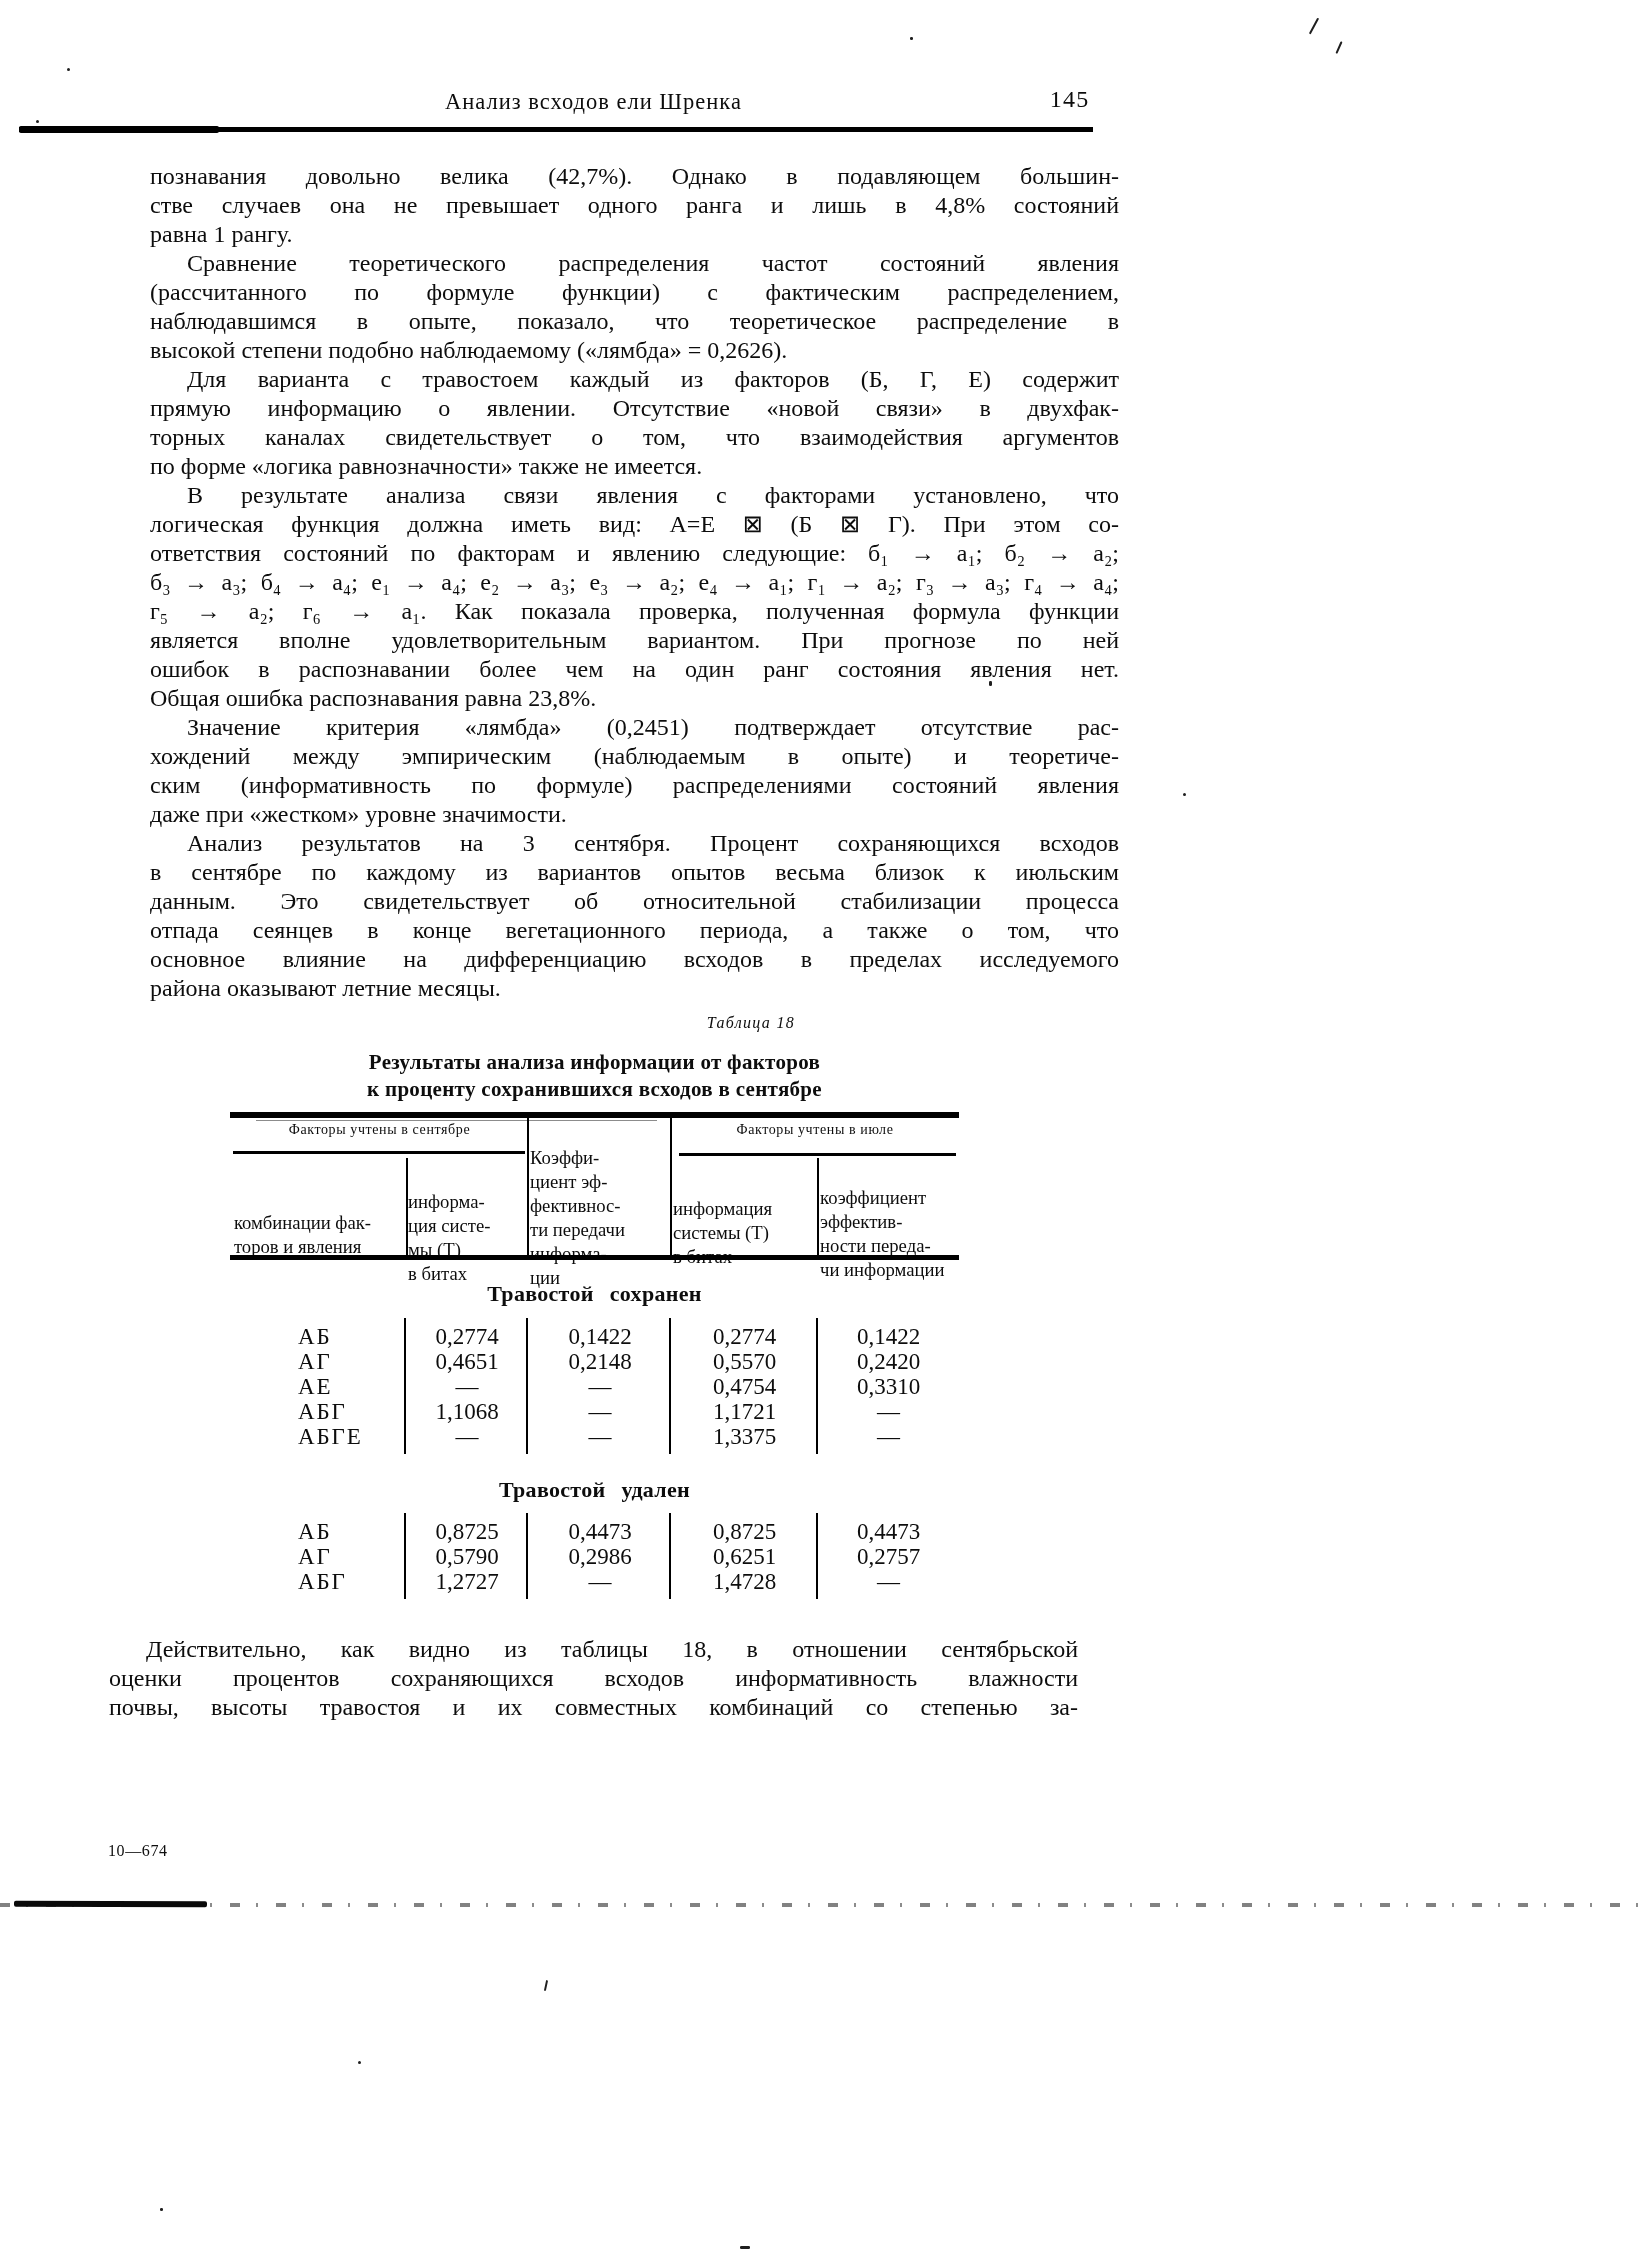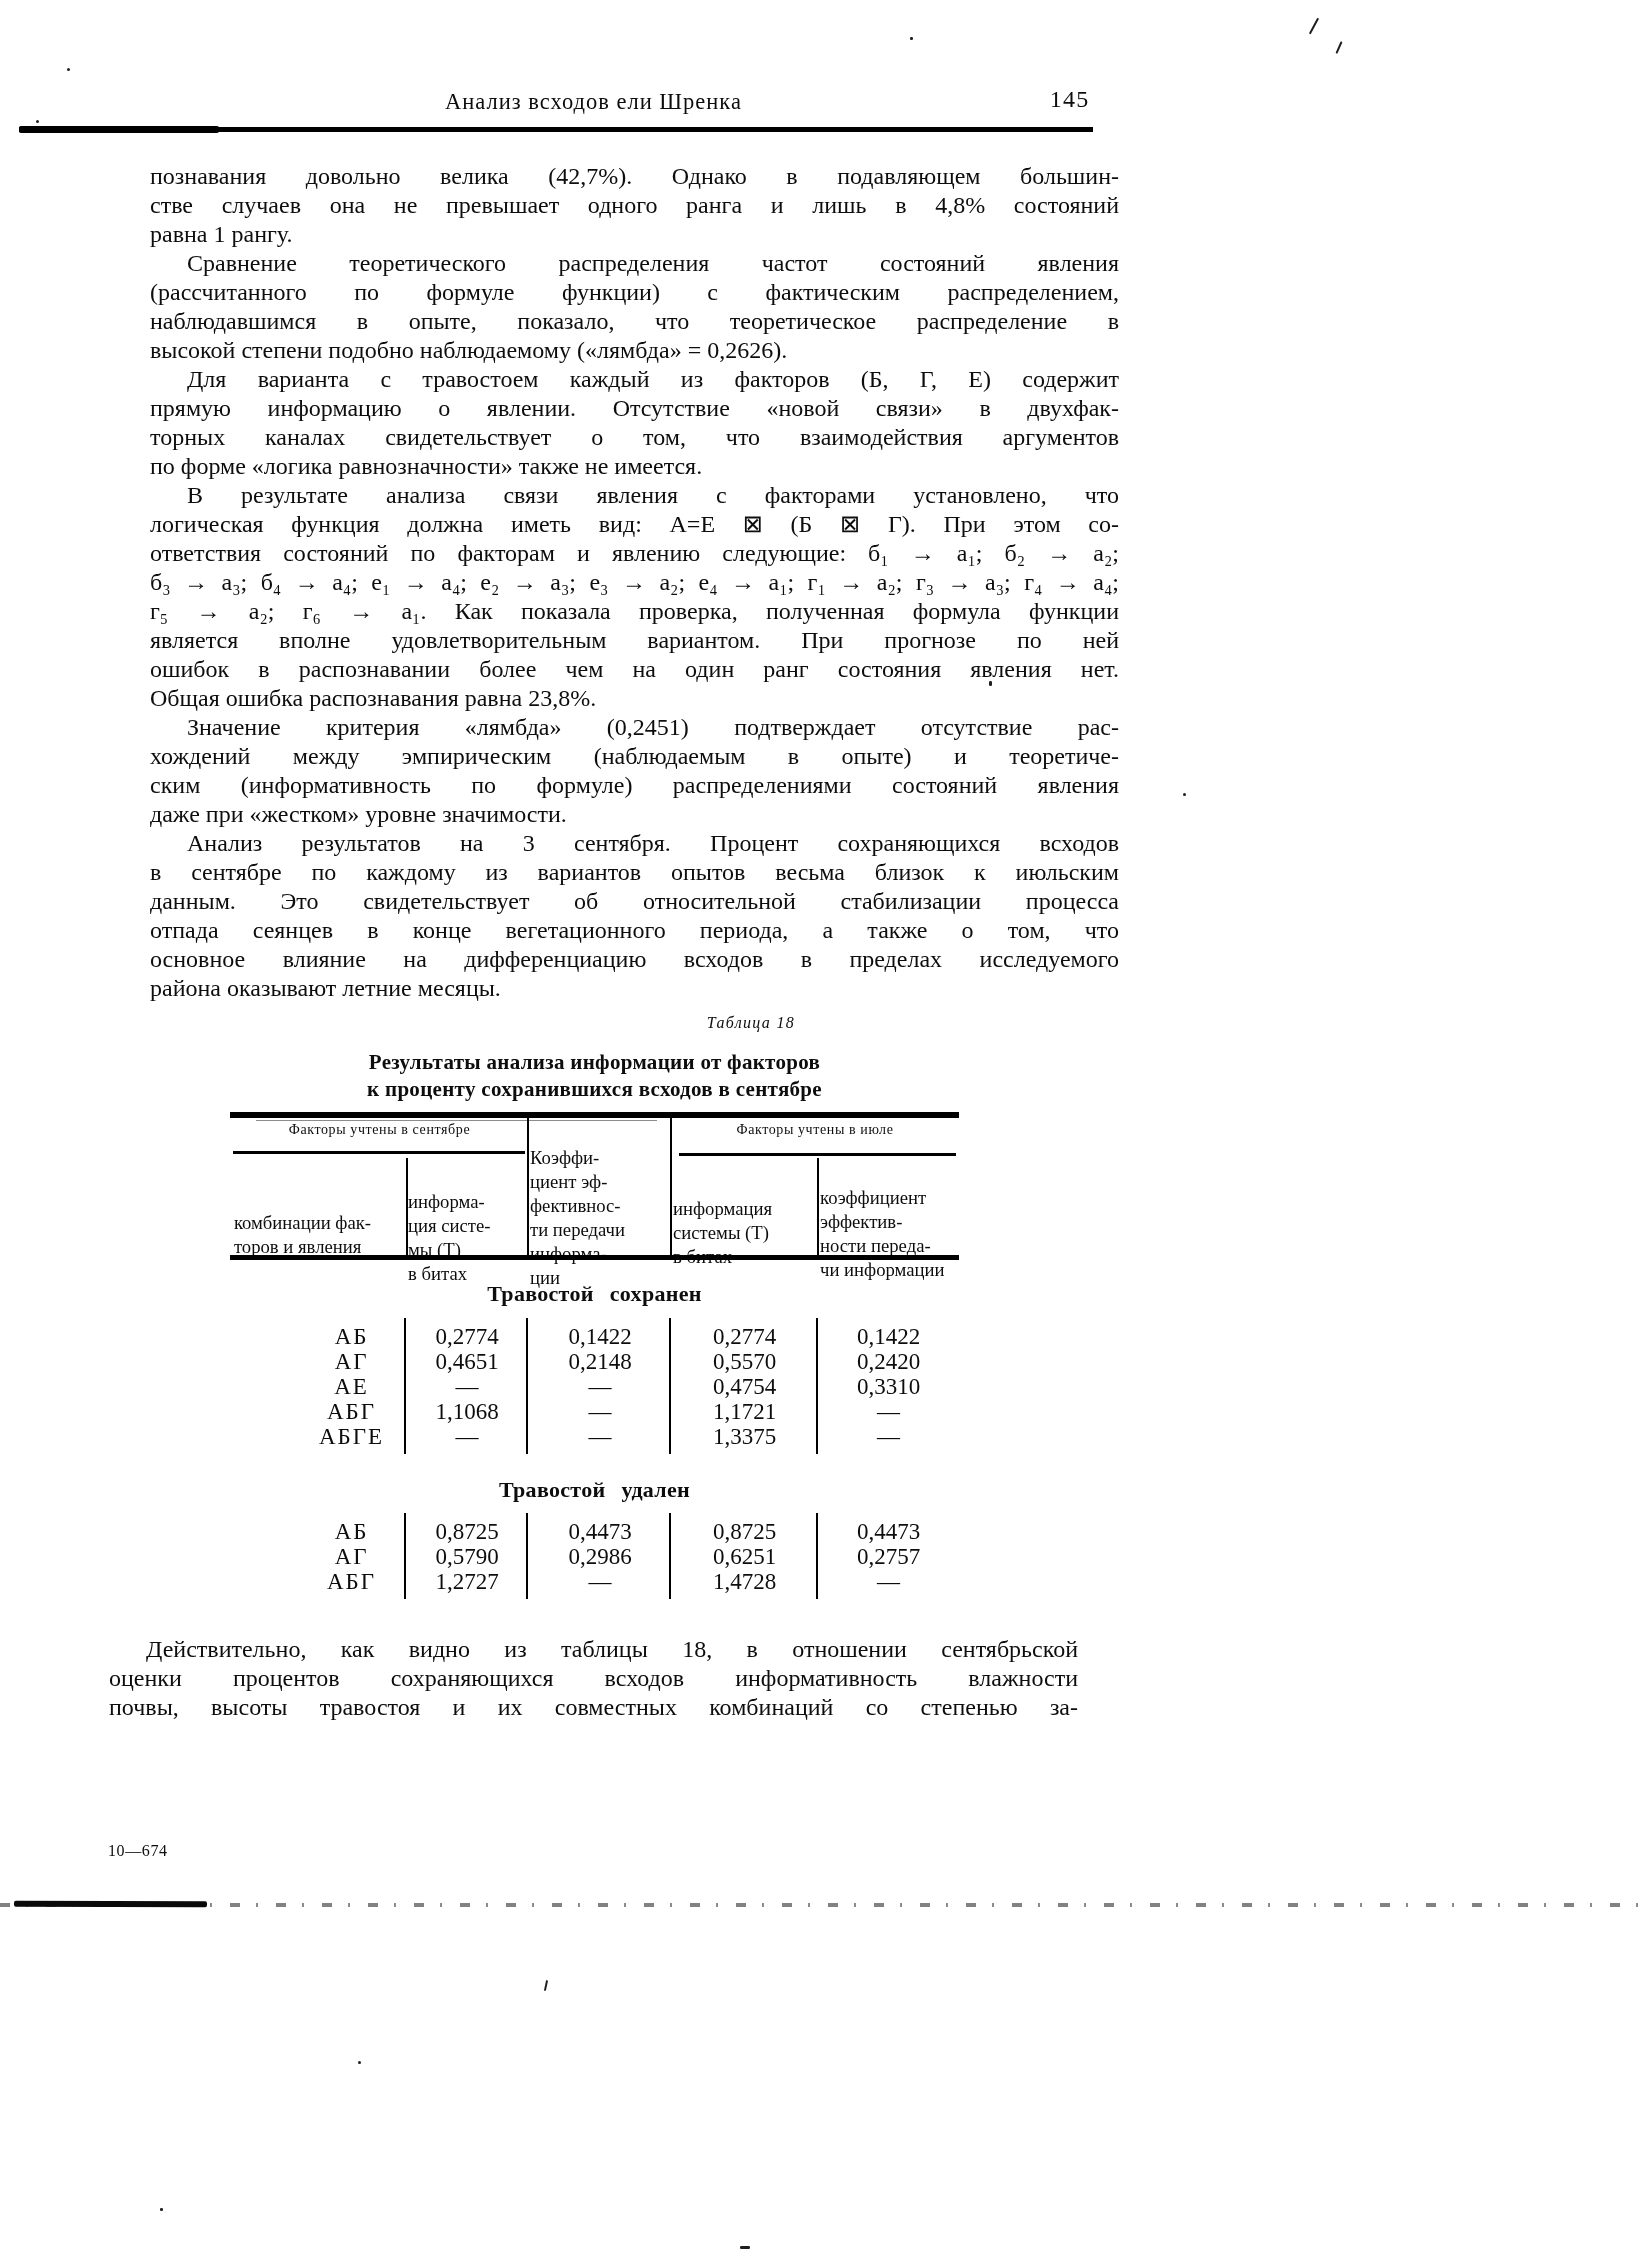--- a/index.html
+++ b/index.html
@@ -59,21 +59,21 @@
   .sechead{position:absolute;left:0;width:729px;text-align:center;font-weight:bold;
     font-size:22px;word-spacing:10.3px;letter-spacing:0.3px;}
   .sh1{top:169px;}
   .sh2{top:365px;}
 
   .rows{position:absolute;left:0;width:729px;line-height:25px;}
   .rb1{top:212px;}
   .rb2{top:407px;}
   .row{display:flex;}
   .c{flex:none;text-align:center;}
-  .c1{width:175px;text-align:center;padding-left:68px;box-sizing:border-box;letter-spacing:1.9px;}
+  .c1{width:175px;text-align:left;padding-left:68px;box-sizing:border-box;letter-spacing:1.9px;}
   .c2{width:124px;}
   .c3{width:142px;}
   .c4{width:147px;}
   .c5{width:141px;}
   .sbar{position:absolute;width:1.9px;background:#000;top:-6.4px;bottom:-5.1px;}
   .sb1{left:174px;}
   .sb2{left:296px;}
   .sb3{left:439px;}
   .sb4{left:586px;}
 

